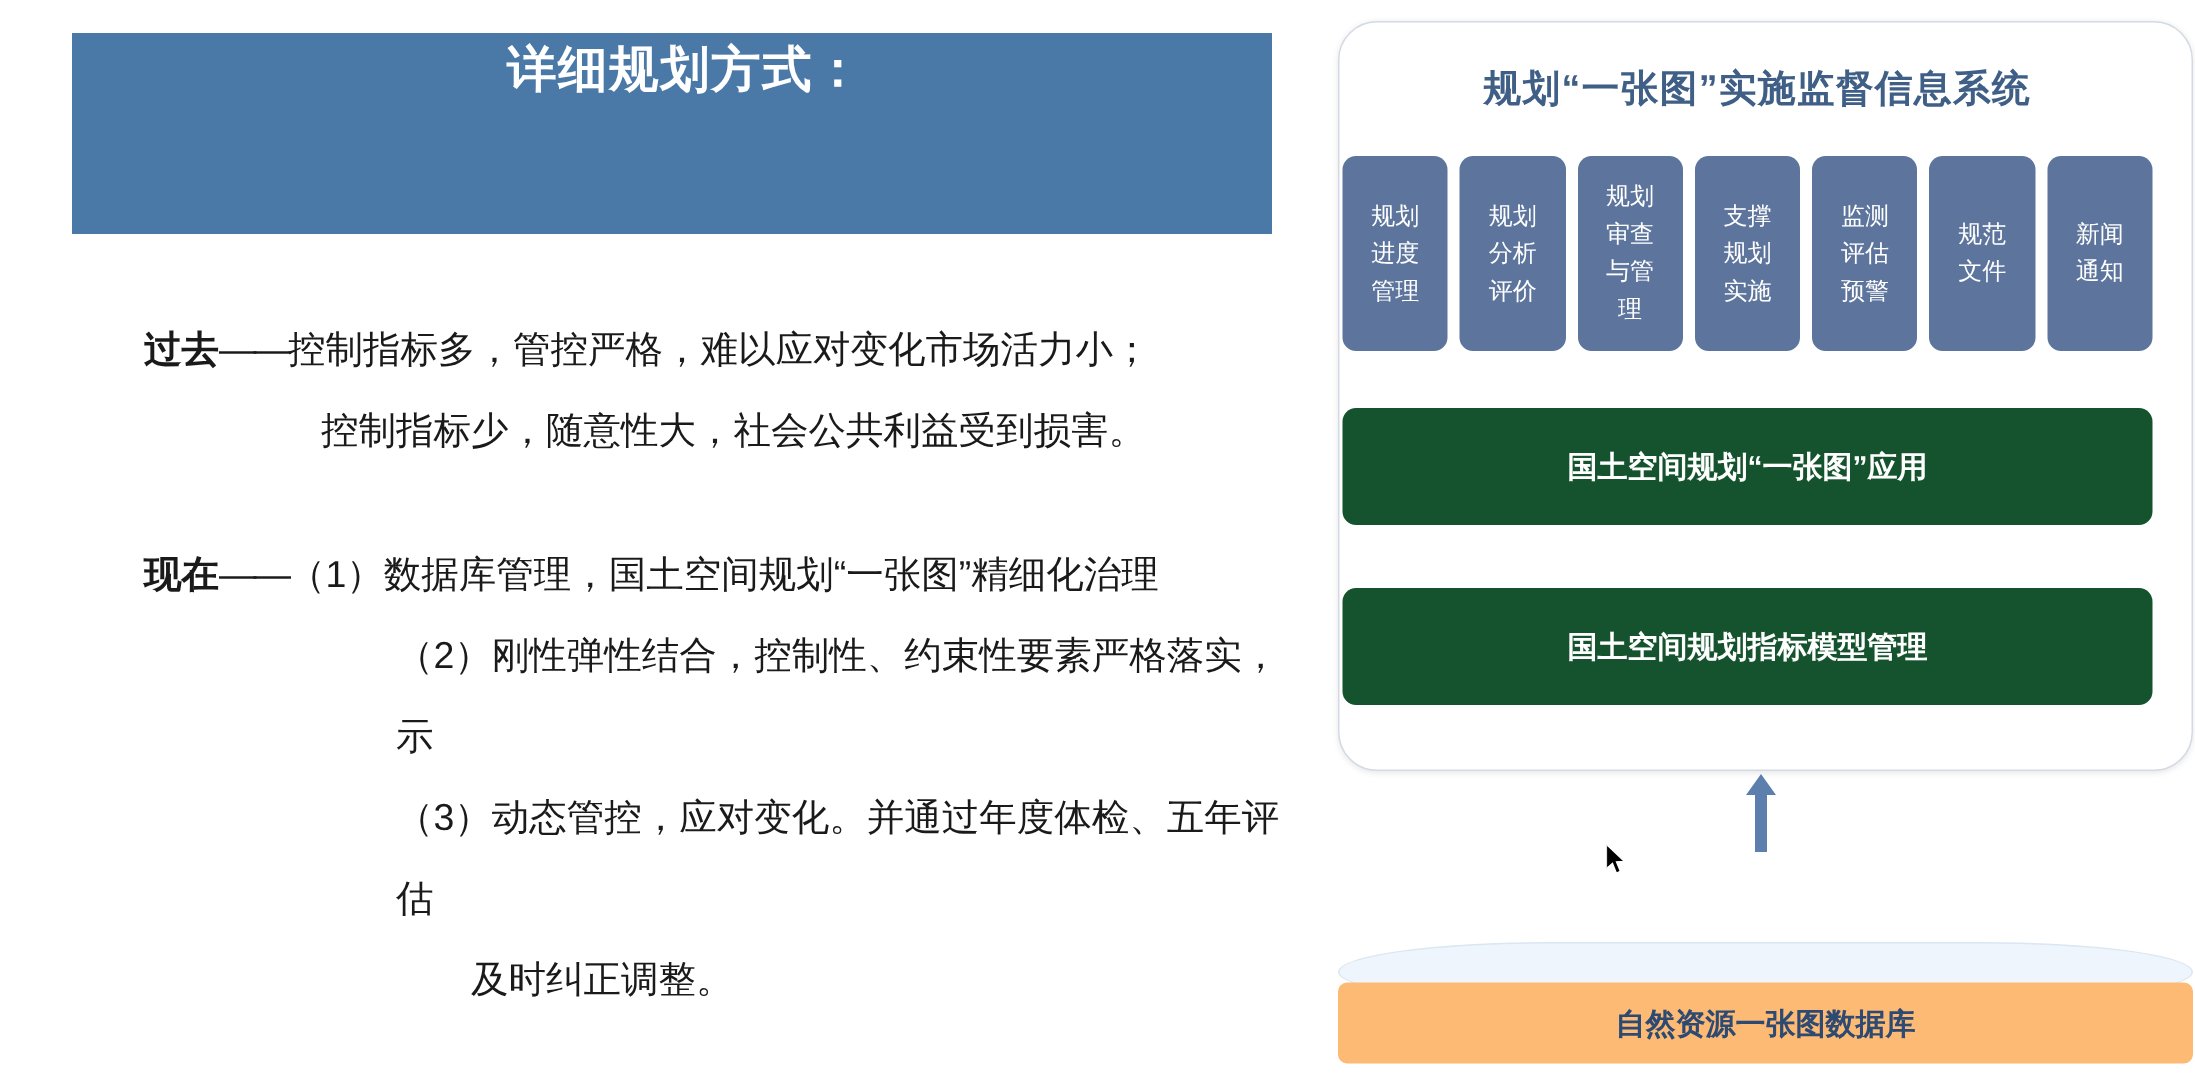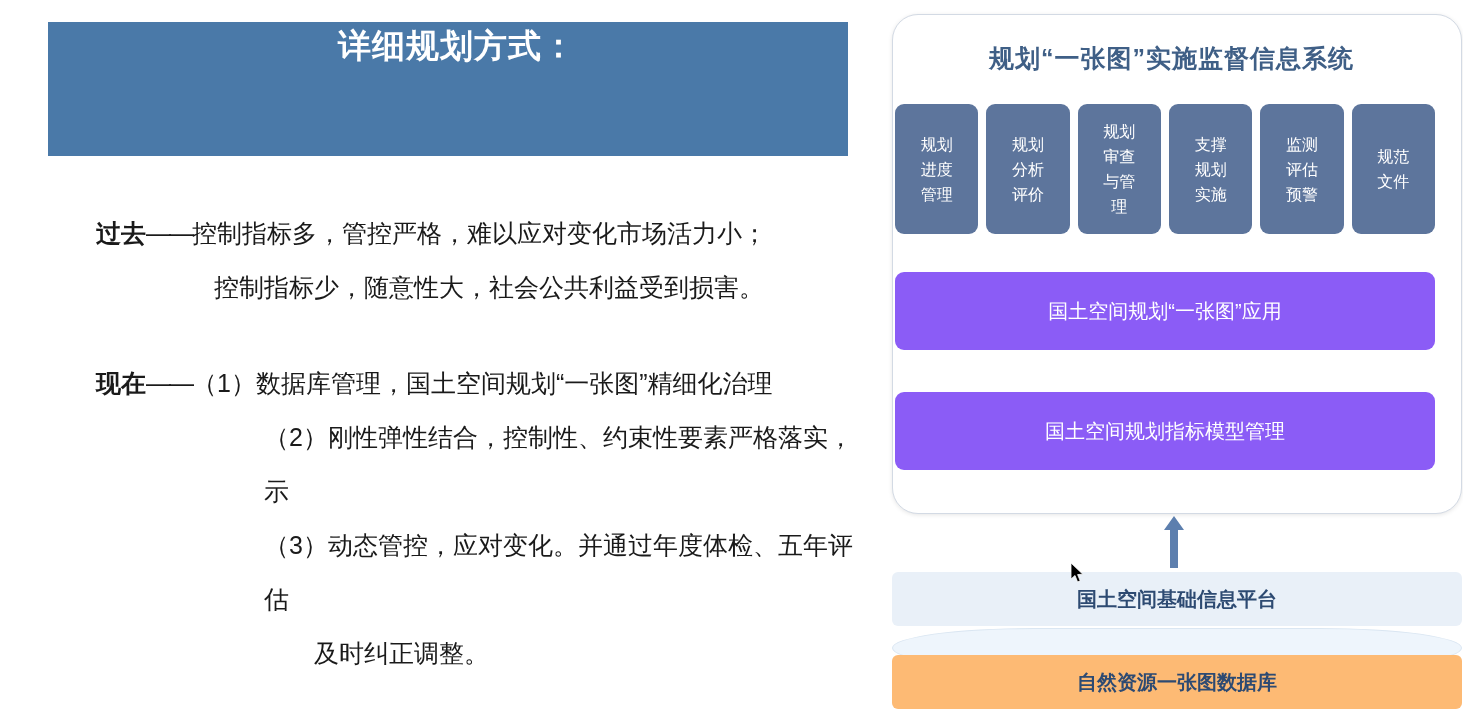--- a/index.html
+++ b/index.html
@@ -134,28 +134,29 @@
     padding: 6px 2px;
     box-sizing: border-box;
     white-space: pre-line;
   }
 
   .wide-bar {
     position: absolute;
     left: 15px;
     width: 540px;
     height: 78px;
-    background: #8b5cf6;
+    background: #14532d;
     border-radius: 9px;
     color: #ffffff;
     font-size: 20px;
     display: flex;
     align-items: center;
     justify-content: center;
     text-align: center;
+    font-weight: bold;
   }
   #bar-application { top: 272px; }
   #bar-indicator   { top: 392px; }
 
   #arrow-up {
     position: absolute;
     left: 284px;
     top: 516px;
     width: 20px;
     height: 52px;
@@ -258,30 +259,31 @@
 与管
 理</div>
     <div class="module">支撑
 规划
 实施</div>
     <div class="module">监测
 评估
 预警</div>
     <div class="module">规范
 文件</div>
+    <div class="module">新闻
+通知</div>
   </div>
 
   <div id="bar-application" class="wide-bar">国土空间规划“一张图”应用</div>
   <div id="bar-indicator" class="wide-bar">国土空间规划指标模型管理</div>
 
   <svg id="arrow-up" viewBox="0 0 20 52">
     <polygon points="10,0 20,14 14,14 14,52 6,52 6,14 0,14" fill="#5d7fae"></polygon>
   </svg>
 
-  <div id="platform-info" class="platform-bar">国土空间基础信息平台</div>
 
   <div id="db-cylinder"></div>
   <div id="platform-db" class="platform-bar">自然资源一张图数据库</div>
 
 </div>
 
 <svg id="cursor" viewBox="0 0 14 20">
   <polygon points="0,0 0,16 4,12.5 6.6,19 9.2,17.8 6.6,11.6 11.8,11.2" fill="#000000" stroke="#ffffff" stroke-width="0.8"></polygon>
 </svg>
 

